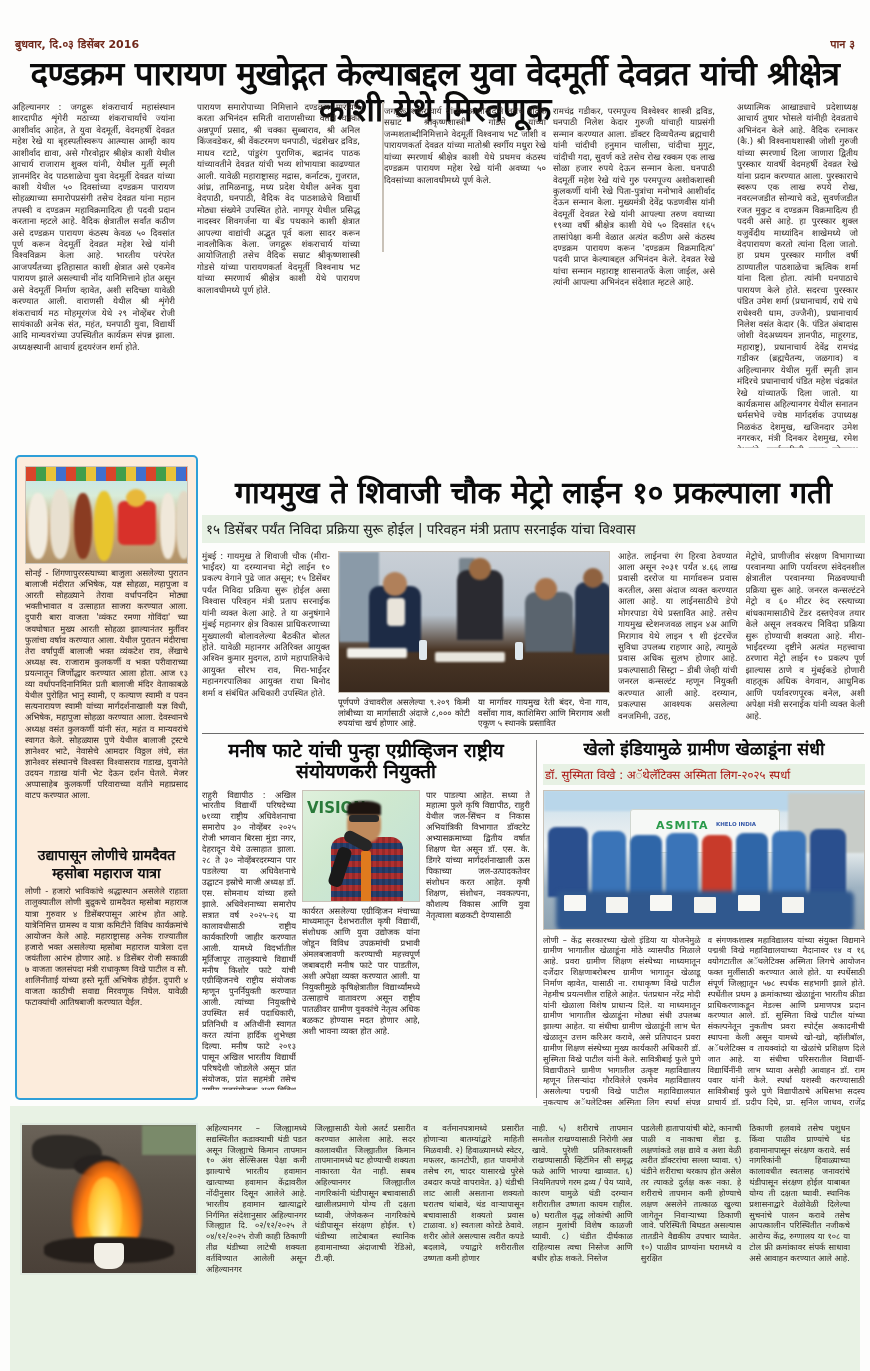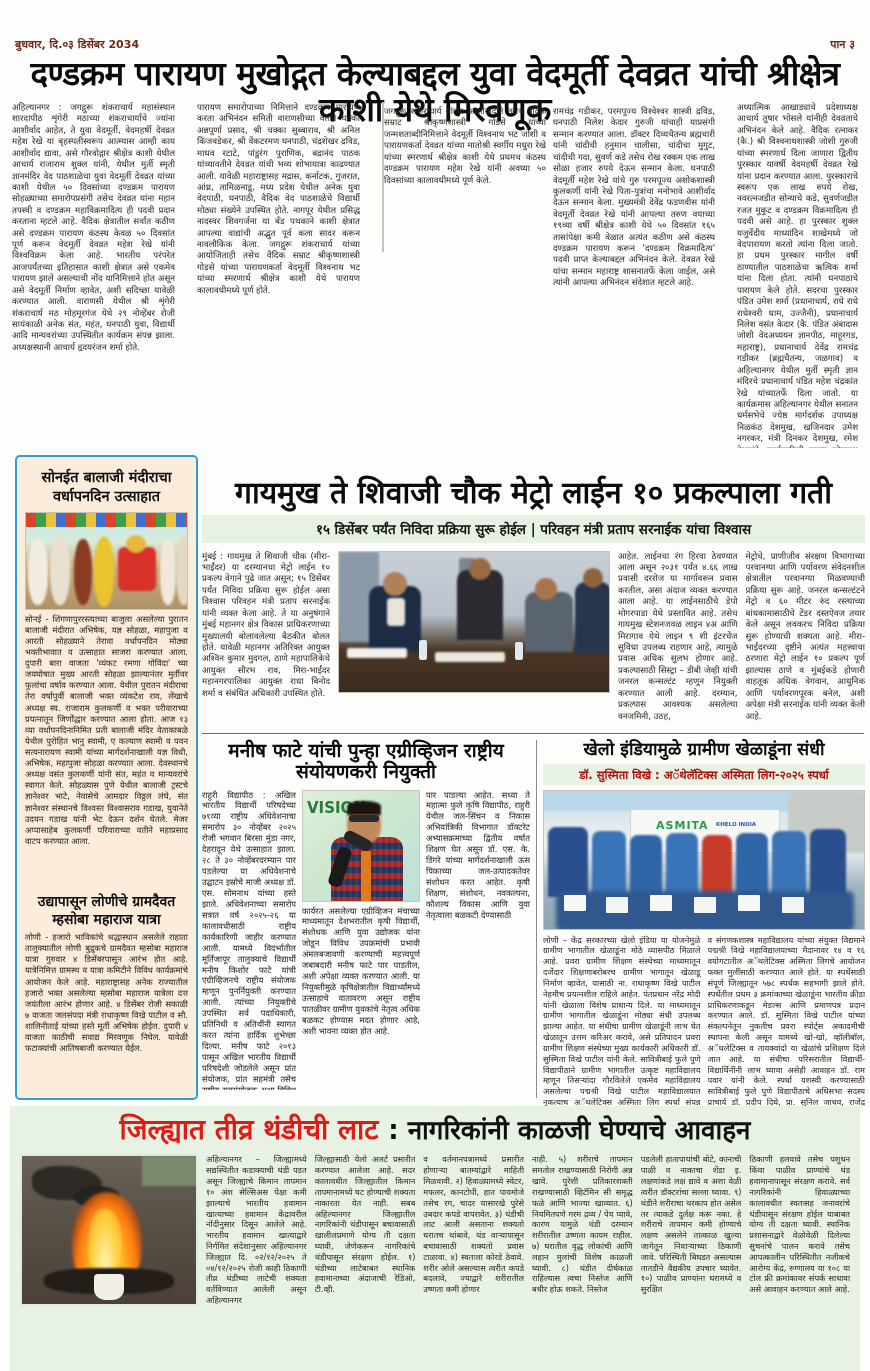--- a/index.html
+++ b/index.html
@@ -31,35 +31,35 @@
   .blob{position:absolute;border-radius:45%;filter:blur(1px);}
   
   .briefs{border:2px solid var(--briefs-blue);background:var(--briefs-bg);border-radius:5px;
     display:flex;flex-direction:column;padding:7px 8px;}
   .briefs-banner{width:142px;margin:0 auto 6px auto;background:linear-gradient(#55b6e4,#1c84c8);
     border:2px solid #1a6fae;border-radius:40px/22px;color:#fff;font-weight:bold;font-size:17px;
     text-align:center;padding:5px 0;}
   .briefs-title{font-size:14.5px;font-weight:bold;text-align:center;color:#101010;line-height:1.3;margin:4px 0;}
   .briefs-body{font-size:8.3px;line-height:1.34;}
   
-  .subhead-bar{background:var(--subhead-green);text-align:center;font-weight:bold;}
+  .subhead-bar{background:var(--subhead-green);font-weight:normal;}
   
   .hrule{background:#6b6b6b;height:1px;}
   .vrule{background:#8a8a8a;width:1px;}
   
   .cold-box{background:var(--cold-bg);padding:8px 10px;}
   .cold-red{color:var(--masthead-red);}
   .cold-black{color:#101010;}
   .smallcol{font-size:8.2px;line-height:1.32;}
 </style>
 </head>
 <body>
 
 <div class="abs" style="left:15px;right:15px;top:26px;height:34px;display:flex;align-items:center;justify-content:space-between;">
-  <span class="hdr-date">बुधवार, दि.०३ डिसेंबर 2034</span>
+  <span class="hdr-date">बुधवार, दि.०३ डिसेंबर 2016</span>
   <span class="hdr-page">पान ३</span>
 </div>
 
 <div class="abs lead-headline" style="left:8px;right:8px;top:56px;">दण्डक्रम पारायण मुखोद्गत केल्याबद्दल युवा वेदमूर्ती देवव्रत यांची श्रीक्षेत्र काशी येथे मिरवणूक</div>
 
 <div class="abs" style="left:12px;right:12px;top:102px;height:346px;display:flex;gap:22px;">
   <div class="col" style="flex:0 0 163px;font-size:8.6px;line-height:1.33;">अहिल्यानगर : जगद्गुरू शंकराचार्य महासंस्थान शारदापीठ शृंगेरी मठाच्या शंकराचार्यांचे ज्यांना आशीर्वाद आहेत, ते युवा वेदमूर्ती, वेदमहर्षी देवव्रत महेश रेखे या बृहस्पतीस्वरूप आत्म्यास आम्ही काय आशीर्वाद द्यावा, असे गौरवोद्गार श्रीक्षेत्र काशी येथील आचार्य राजाराम शुक्ल यांनी, येथील मुर्ती स्मृती ज्ञानमंदिर वेद पाठशाळेचा युवा वेदमूर्ती देवव्रत यांच्या काशी येथील ५० दिवसांच्या दण्डक्रम पारायण सोहळ्याच्या समारोपप्रसंगी तसेच देवव्रत यांना महान तपस्वी व दण्डक्रम महाविक्रमादित्य ही पदवी प्रदान करताना म्हटले आहे. वैदिक क्षेत्रातील सर्वांत कठीण असे दण्डक्रम पारायण कंठस्थ केवळ ५० दिवसांत पूर्ण करून वेदमूर्ती देवव्रत महेश रेखे यांनी विश्वविक्रम केला आहे. भारतीय परंपरेत आजपर्यंतच्या इतिहासात काशी क्षेत्रात असे एकमेव पारायण झाले असल्याची नोंद यानिमित्ताने होत असून असे वेदमूर्ती निर्माण व्हावेत, अशी सदिच्छा यावेळी करण्यात आली. वाराणसी येथील श्री शृंगेरी शंकराचार्य मठ मोहमूरगंज येथे २९ नोव्हेंबर रोजी सायंकाळी अनेक संत, महंत, घनपाठी युवा, विद्यार्थी आदि मान्यवरांच्या उपस्थितीत कार्यक्रम संपन्न झाला. अध्यक्षस्थानी आचार्य हृदयरंजन शर्मा होते.</div>
   <div class="col" style="flex:0 0 163px;font-size:8.6px;line-height:1.33;">पारायण समारोपाच्या निमित्ताने दण्डक्रम पारायण करता अभिनंदन समिती वाराणसीच्या वतीने चक्का अन्नपूर्णा प्रसाद, श्री चक्का सुब्बाराव, श्री अनिल किंजवडेकर, श्री वेंकटरमण घनपाठी, चंद्रशेखर द्रविड, माधव रटाटे, पांडुरंग पुराणिक, बद्रानंद पाठक यांच्यावतीने देवव्रत यांची भव्य शोभायात्रा काढण्यात आली. यावेळी महाराष्ट्रासह मद्रास, कर्नाटक, गुजरात, आंध्र, तामिळनाडू, मध्य प्रदेश येथील अनेक युवा वेदपाठी, घनपाठी, वैदिक वेद पाठशाळेचे विद्यार्थी मोठ्या संख्येने उपस्थित होते. नागपूर येथील प्रसिद्ध नादस्वर शिवगर्जना या बँड पथकाने काशी क्षेत्रात आपल्या वाद्यांची अद्भुत पूर्व कला सादर करून नावलौकिक केला. जगद्गुरू शंकराचार्य यांच्या आयोजिताही तसेच वैदिक सम्राट श्रीकृष्णशास्त्री गोडसे यांच्या पारायणकर्ता वेदमूर्ती विश्वनाथ भट यांच्या स्मरणार्थ श्रीक्षेत्र काशी येथे पारायण कालावधीमध्ये पूर्ण होते.</div>
   <div style="flex:0 0 333px;display:flex;flex-direction:row;">
     <div class="photo" style="height:150px;background:linear-gradient(180deg,#f6c24a 0%,#f2a93c 18%,#f7d9a0 40%,#f3e3c8 75%,#e8d3b0 100%);">
@@ -82,21 +82,20 @@
     </div>
     <div style="display:flex;gap:7px;margin-top:4px;flex:1;overflow:hidden;">
       <div class="col" style="flex:1;font-size:8.6px;line-height:1.33;">जगद्गुरू शंकराचार्य यांच्या आशीर्वादाने तसेच वैदिक सम्राट श्रीकृष्णशास्त्री गोडसे यांच्या जन्मशताब्दीनिमित्ताने वेदमूर्ती विश्वनाथ भट जोशी व पारायणकर्ता देवव्रत यांच्या मातोश्री स्वर्गीय मधुरा रेखे यांच्या स्मरणार्थ श्रीक्षेत्र काशी येथे प्रथमच कंठस्थ दण्डक्रम पारायण महेश रेखे यांनी अवघ्या ५० दिवसांच्या कालावधीमध्ये पूर्ण केले.</div>
       <div class="col" style="flex:1;font-size:8.6px;line-height:1.33;">रामचंद्र गडीकर, परमपूज्य विश्वेश्वर शास्त्री द्रविड, घनपाठी निलेश केदार गुरुजी यांचाही याप्रसंगी सन्मान करण्यात आला. डॉक्टर दिव्यचैतन्य ब्रह्मचारी यांनी चांदीची हनुमान चालीसा, चांदीचा मुगुट, चांदीची गदा, सुवर्ण कडे तसेच रोख रक्कम एक लाख सोळा हजार रुपये देऊन सन्मान केला. घनपाठी वेदमूर्ती महेश रेखे यांचे गुरु परमपूज्य अशोकशास्त्री कुलकर्णी यांनी रेखे पिता-पुत्रांचा मनोभावे आशीर्वाद देऊन सन्मान केला. मुख्यमंत्री देवेंद्र फडणवीस यांनी वेदमूर्ती देवव्रत रेखे यांनी आपल्या तरुण वयाच्या १९व्या वर्षी श्रीक्षेत्र काशी येथे ५० दिवसांत १६५ तासांपेक्षा कमी वेळात अत्यंत कठीण असे कंठस्थ दण्डक्रम पारायण करून 'दण्डक्रम विक्रमादित्य' पदवी प्राप्त केल्याबद्दल अभिनंदन केले. देवव्रत रेखे यांचा सन्मान महाराष्ट्र शासनातर्फे केला जाईल, असे त्यांनी आपल्या अभिनंदन संदेशात म्हटले आहे.</div>
     </div>
   </div>
   <div class="col" style="flex:1;font-size:8.6px;line-height:1.33;">अध्यात्मिक आखाड्याचे प्रदेशाध्यक्ष आचार्य तुषार भोसले यांनीही देवव्रताचे अभिनंदन केले आहे. वैदिक रत्नाकर (कै.) श्री विश्वनाथशास्त्री जोशी गुरुजी यांच्या स्मरणार्थ दिला जाणारा द्वितीय पुरस्कार यावर्षी वेदमहर्षी देवव्रत रेखे यांना प्रदान करण्यात आला. पुरस्काराचे स्वरूप एक लाख रुपये रोख, नवरत्नजडीत सोन्याचे कडे, सुवर्णजडीत रजत मुकुट व दण्डक्रम विक्रमादित्य ही पदवी असे आहे. हा पुरस्कार शुक्ल यजुर्वेदीय माध्यांदिन शाखेमध्ये जो वेदपारायण करतो त्यांना दिला जातो. हा प्रथम पुरस्कार मागील वर्षी ठाण्यातील पाठशाळेचा ऋत्विक शर्मा यांना दिला होता. त्यांनी घनपाठाचे पारायण केले होते. सदरचा पुरस्कार पंडित उमेश शर्मा (प्रधानाचार्य, राधे राधे राधेश्वरी धाम, उज्जैनी), प्रधानाचार्य निलेश वसंत केदार (कै. पंडित अंबादास जोशी वेदअध्ययन ज्ञानपीठ, माहूरगड, महाराष्ट्र), प्रधानाचार्य देवेंद्र रामचंद्र गडीकर (ब्रह्मचैतन्य, जळगाव) व अहिल्यानगर येथील मुर्ती स्मृती ज्ञान मंदिरचे प्रधानाचार्य पंडित महेश चंद्रकांत रेखे यांच्यातर्फे दिला जातो. या कार्यक्रमास अहिल्यानगर येथील सनातन धर्मसभेचे ज्येष्ठ मार्गदर्शक उपाध्यक्ष निळकंठ देशमुख, खजिनदार उमेश नगरकर, मंत्री दिनकर देशमुख, रमेश देशपांडे, कार्यकारिणी सदस्य सोमनाथ मुळे, उमेश बाहुलकर यांच्यासह अनेक धर्मप्रेमी सहभागी झाले होते.</div>
 </div>
 
 <div class="abs briefs" style="left:15px;top:455px;width:183px;height:645px;">
-  <div class="briefs-title">सोनईत बालाजी मंदीराचा वर्धापनदिन उत्साहात</div>
   <div class="photo" style="height:98px;margin:2px 0 4px 0;background:linear-gradient(180deg,#bfe3ef 0%,#d9ecd9 30%,#caa87c 60%,#b09268 100%);">
     <div class="blob" style="left:0;top:0;width:100%;height:14px;background:repeating-linear-gradient(90deg,#d8452a 0 10px,#3f9e4c 10px 20px,#e8c23a 20px 30px,#3f6fd0 30px 40px);border-radius:0;filter:blur(.5px);"></div>
     <div class="blob" style="left:2px;top:26px;width:20px;height:66px;background:#f2ece0;"></div>
     <div class="blob" style="left:24px;top:22px;width:20px;height:70px;background:#e8e0d0;"></div>
     <div class="blob" style="left:48px;top:26px;width:18px;height:66px;background:#8a3c22;"></div>
     <div class="blob" style="left:68px;top:24px;width:20px;height:70px;background:#e8c52e;"></div>
     <div class="blob" style="left:92px;top:34px;width:38px;height:44px;background:#d8312a;border-radius:6px;"></div>
     <div class="blob" style="left:100px;top:22px;width:20px;height:18px;background:#e8b83a;border-radius:50%;"></div>
     <div class="blob" style="left:134px;top:26px;width:16px;height:66px;background:#f0e8da;"></div>
     <div class="blob" style="left:150px;top:24px;width:16px;height:68px;background:#e2d8c4;"></div>
@@ -121,20 +120,24 @@
         <div class="blob" style="left:118px;top:18px;width:46px;height:70px;background:#2a2a30;border-radius:10px 10px 0 0;"></div>
         <div class="blob" style="left:130px;top:6px;width:22px;height:22px;background:#9a6a42;border-radius:50%;"></div>
         <div class="blob" style="left:186px;top:40px;width:48px;height:60px;background:#5a646e;border-radius:10px 10px 0 0;"></div>
         <div class="blob" style="left:196px;top:26px;width:22px;height:22px;background:#a8744c;border-radius:50%;"></div>
         <div class="blob" style="left:236px;top:30px;width:36px;height:72px;background:#27354e;border-radius:10px 10px 0 0;"></div>
         <div class="blob" style="left:244px;top:16px;width:20px;height:20px;background:#8f6240;border-radius:50%;"></div>
         <div class="blob" style="left:8px;top:96px;width:60px;height:10px;background:#f2f0ea;border-radius:2px;"></div>
         <div class="blob" style="left:96px;top:100px;width:70px;height:10px;background:#e8e6de;border-radius:2px;"></div>
         <div class="blob" style="left:80px;top:88px;width:8px;height:20px;background:#dfe8ee;border-radius:2px;filter:none;"></div>
         <div class="blob" style="left:176px;top:90px;width:8px;height:18px;background:#dfe8ee;border-radius:2px;filter:none;"></div>
+      </div>
+      <div style="display:flex;gap:8px;margin-top:4px;flex:1;overflow:hidden;">
+        <div class="col" style="flex:1;font-size:8.4px;line-height:1.3;">पूर्णपणे उंचावरील असलेल्या ९.२०९ किमी लांबीच्या या मार्गासाठी अंदाजे ८,००० कोटी रुपयांचा खर्च होणार आहे.</div>
+        <div class="col" style="flex:1;font-size:8.4px;line-height:1.3;">या मार्गावर गायमुख रेती बंदर, चेना गाव, वर्सोवा गाव, काशिमिरा आणि मिरागाव अशी एकूण ५ स्थानके प्रस्तावित</div>
       </div>
     </div>
     <div class="col" style="flex:1;font-size:8.6px;line-height:1.33;">आहेत. लाईनचा रंग हिरवा ठेवण्यात आला असून २०३१ पर्यंत ४.६६ लाख प्रवासी दररोज या मार्गावरून प्रवास करतील, असा अंदाज व्यक्त करण्यात आला आहे. या लाईनसाठीचे डेपो मोगरपाडा येथे प्रस्तावित आहे. तसेच गायमुख स्टेशनजवळ लाइन ४अ आणि मिरागाव येथे लाइन ९ शी इंटरचेंज सुविधा उपलब्ध राहणार आहे, त्यामुळे प्रवास अधिक सुलभ होणार आहे. प्रकल्पासाठी सिस्ट्रा – डीबी जेव्ही यांची जनरल कन्सल्टंट म्हणून नियुक्ती करण्यात आली आहे. दरम्यान, प्रकल्पास आवश्यक असलेल्या वनजमिनी, उठह,</div>
     <div class="col" style="flex:1;font-size:8.6px;line-height:1.33;">मेट्रोचे, प्राणीजीव संरक्षण विभागाच्या परवानग्या आणि पर्यावरण संवेदनशील क्षेत्रातील परवानग्या मिळवण्याची प्रक्रिया सुरू आहे. जनरल कन्सल्टंटने मेट्रो व ६० मीटर रुंद रस्त्याच्या बांधकामासाठीचे टेंडर दस्तऐवज तयार केले असून लवकरच निविदा प्रक्रिया सुरू होण्याची शक्यता आहे. मीरा-भाईंदरच्या दृष्टीने अत्यंत महत्त्वाचा ठरणारा मेट्रो लाईन १० प्रकल्प पूर्ण झाल्यास ठाणे व मुंबईकडे होणारी वाहतूक अधिक वेगवान, आधुनिक आणि पर्यावरणपूरक बनेल, अशी अपेक्षा मंत्री सरनाईक यांनी व्यक्त केली आहे.</div>
   </div>
 </div>
 
 <div class="abs hrule" style="left:202px;right:6px;top:733px;"></div>
 <div class="abs vrule" style="left:536px;top:740px;height:358px;"></div>
 
@@ -184,24 +187,20 @@
     <div class="blob" style="left:194px;top:104px;width:22px;height:16px;background:#f8f8f4;border-radius:1px;filter:none;"></div>
     <div class="blob" style="left:238px;top:106px;width:22px;height:16px;background:#f4f4f0;border-radius:1px;filter:none;"></div>
   </div>
   <div style="display:flex;gap:7px;margin-top:5px;height:172px;">
     <div class="col smallcol" style="flex:1;">लोणी – केंद्र सरकारच्या खेलो इंडिया या योजनेमुळे ग्रामीण भागातील खेळाडूंना मोठे व्यासपीठ मिळाले आहे. प्रवरा ग्रामीण शिक्षण संस्थेच्या माध्यमातून दर्जेदार शिक्षणाबरोबरच ग्रामीण भागातून खेळाडू निर्माण व्हावेत, यासाठी ना. राधाकृष्ण विखे पाटील नेहमीच प्रयत्नशील राहिले आहेत. पंतप्रधान नरेंद्र मोदी यांनी खेळाला विशेष प्राधान्य दिले. या माध्यमातून ग्रामीण भागातील खेळाडूंना मोठ्या संधी उपलब्ध झाल्या आहेत. या संधीचा ग्रामीण खेळाडूंनी लाभ घेत खेळातून उत्तम करिअर करावे, असे प्रतिपादन प्रवरा ग्रामीण शिक्षण संस्थेच्या मुख्य कार्यकारी अधिकारी डॉ. सुस्मिता विखे पाटील यांनी केले. सावित्रीबाई फुले पुणे विद्यापीठाने ग्रामीण भागातील उत्कृष्ट महाविद्यालय म्हणून तिसऱ्यांदा गौरविलेले एकमेव महाविद्यालय असलेल्या पद्मश्री विखे पाटील महाविद्यालयात नुकत्याच अॅथलेटिक्स अस्मिता लिग स्पर्धा संपन्न झाल्या. त्या स्पर्धेच्या उद्घाटन प्रसंगी त्या बोलत होत्या. जिल्हा असोसिएशन, प्रवरा स्पोर्ट्स अकादमी आणि महिला गृहविज्ञान</div>
     <div class="col smallcol" style="flex:1;">व संगणकशास्त्र महाविद्यालय यांच्या संयुक्त विद्यमाने पद्मश्री विखे महाविद्यालयाच्या मैदानावर १४ व १६ वयोगटातील अॅथलेटिक्स अस्मिता लिगचे आयोजन फक्त मुलींसाठी करण्यात आले होते. या स्पर्धेसाठी संपूर्ण जिल्ह्यातून ५७८ स्पर्धक सहभागी झाले होते. स्पर्धेतील प्रथम ३ क्रमांकाच्या खेळाडूंना भारतीय क्रीडा प्राधिकरणाकडून मेडल्स आणि प्रमाणपत्र प्रदान करण्यात आले. डॉ. सुस्मिता विखे पाटील यांच्या संकल्पनेतून नुकतीच प्रवरा स्पोर्ट्स अकादमीची स्थापना केली असून यामध्ये खो-खो, व्हॉलीबॉल, अॅथलेटिक्स व तायक्वांदो या खेळांचे प्रशिक्षण दिले जात आहे. या संधीचा परिसरातील विद्यार्थी-विद्यार्थिनींनी लाभ घ्यावा असेही आवाहन डॉ. राम पवार यांनी केले. स्पर्धा यशस्वी करण्यासाठी सावित्रीबाई फुले पुणे विद्यापीठाचे अधिसभा सदस्य प्राचार्य डॉ. प्रदीप दिघे, प्रा. सुनिल जाधव, राजेंद्र कोतकर, दिनेश भालेराव, उपप्राचार्य डॉ. आर. ए. पवार, गृहविज्ञान विभागाच्या प्राचार्या डॉ. अनुश्री खैरे, संस्थेचे क्रीडा संचालक डॉ. ठाण अनाप यांनी परिश्रम घेतले.</div>
   </div>
 </div>
 
 <div class="abs cold-box" style="left:10px;top:1106px;width:850px;height:265px;">
-  <div class="sec-headline" style="font-size:28px;">
-    <span class="cold-red">जिल्ह्यात तीव्र थंडीची लाट</span>
-    <span class="cold-black" style="font-size:26px;">: नागरिकांनी काळजी घेण्याचे आवाहन</span>
-  </div>
   <div style="display:flex;gap:8px;margin-top:9px;height:196px;">
     <div class="photo" style="flex:0 0 178px;height:152px;background:linear-gradient(180deg,#6a6258 0%,#5a5248 40%,#4a4038 100%);border:2px solid #dfe9df;">
       <div class="blob" style="left:120px;top:0;width:60px;height:30px;background:#7a8a6a;border-radius:0;"></div>
       <div class="blob" style="left:10px;top:10px;width:70px;height:34px;background:#2e2a26;border-radius:40% 60% 50% 50%;"></div>
       <div class="blob" style="left:52px;top:30px;width:46px;height:22px;background:#262220;border-radius:50%;"></div>
       <div class="blob" style="left:50px;top:36px;width:70px;height:96px;background:radial-gradient(ellipse at 50% 85%,#ffe14a 0%,#ffb020 35%,#ff7a10 60%,rgba(180,60,10,.6) 80%,transparent 100%);border-radius:50% 50% 40% 40%;filter:blur(1.5px);"></div>
       <div class="blob" style="left:66px;top:52px;width:34px;height:66px;background:radial-gradient(ellipse at 50% 90%,#fff6b0 0%,#ffd040 55%,transparent 100%);border-radius:50% 50% 40% 40%;"></div>
       <div class="blob" style="left:22px;top:112px;width:130px;height:26px;background:#241e1a;border-radius:40%;"></div>
       <div class="blob" style="left:72px;top:118px;width:30px;height:26px;background:#f2efe6;border-radius:4px 4px 40% 40%;filter:none;"></div>
     </div>

